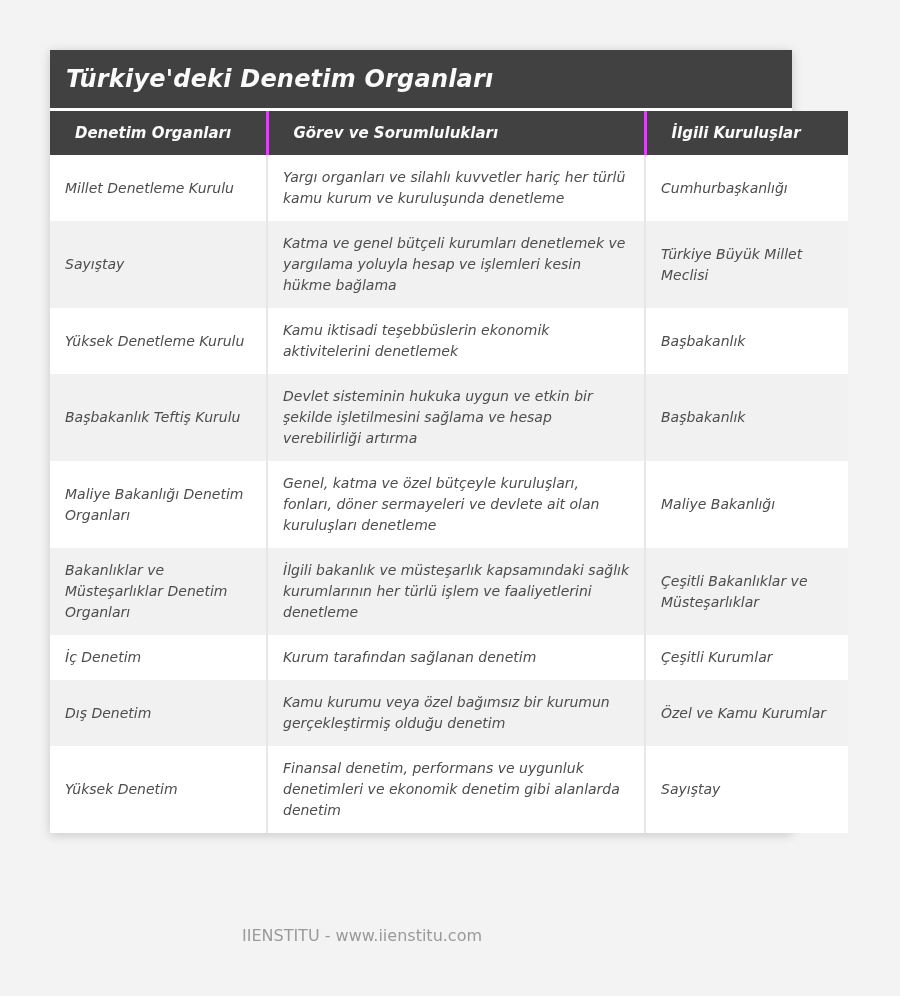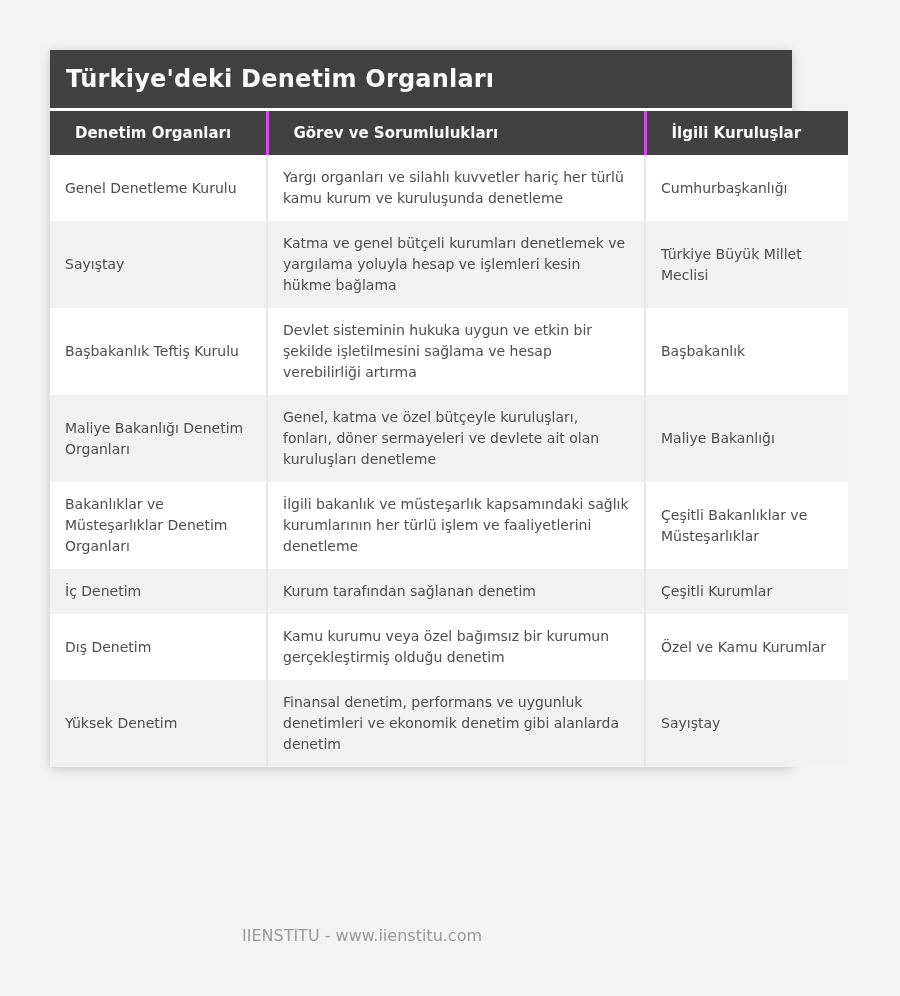--- a/index.html
+++ b/index.html
@@ -14,20 +14,21 @@
     font-family: "DejaVu Sans", "Liberation Sans", sans-serif;
     overflow: hidden;
   }
   .card {
     position: absolute;
     left: 50px;
     top: 50px;
     width: 742px;
     background: #7f1d1d;
     box-shadow: 0 2px 10px rgba(0,0,0,0.18);
+    font-style: italic;
   }
   .title-bar {
     background: #414141;
     color: #fafafa;
     font-size: 24px;
     font-weight: bold;
     padding: 15px 16px;
     border-bottom: 3px solid #ffffff;
     letter-spacing: 0.2px;
   }
@@ -88,31 +89,36 @@
     </colgroup>
     <thead>
       <tr>
         <th>Denetim Organları</th>
         <th>Görev ve Sorumlulukları</th>
         <th>İlgili Kuruluşlar</th>
       </tr>
     </thead>
     <tbody>
   <tr class="data-row">
-    <td>Genel Denetleme Kurulu</td>
+    <td>Millet Denetleme Kurulu</td>
     <td>Yargı organları ve silahlı kuvvetler hariç her türlü kamu kurum ve kuruluşunda denetleme</td>
     <td>Cumhurbaşkanlığı</td>
   </tr>
 
   <tr class="data-row">
     <td>Sayıştay</td>
     <td>Katma ve genel bütçeli kurumları denetlemek ve yargılama yoluyla hesap ve işlemleri kesin hükme bağlama</td>
     <td>Türkiye Büyük Millet Meclisi</td>
   </tr>
 
+  <tr class="data-row">
+    <td>Yüksek Denetleme Kurulu</td>
+    <td>Kamu iktisadi teşebbüslerin ekonomik aktivitelerini denetlemek</td>
+    <td>Başbakanlık</td>
+  </tr>
 
   <tr class="data-row">
     <td>Başbakanlık Teftiş Kurulu</td>
     <td>Devlet sisteminin hukuka uygun ve etkin bir şekilde işletilmesini sağlama ve hesap verebilirliği artırma</td>
     <td>Başbakanlık</td>
   </tr>
 
   <tr class="data-row">
     <td>Maliye Bakanlığı Denetim Organları</td>
     <td>Genel, katma ve özel bütçeyle kuruluşları, fonları, döner sermayeleri ve devlete ait olan kuruluşları denetleme</td>

